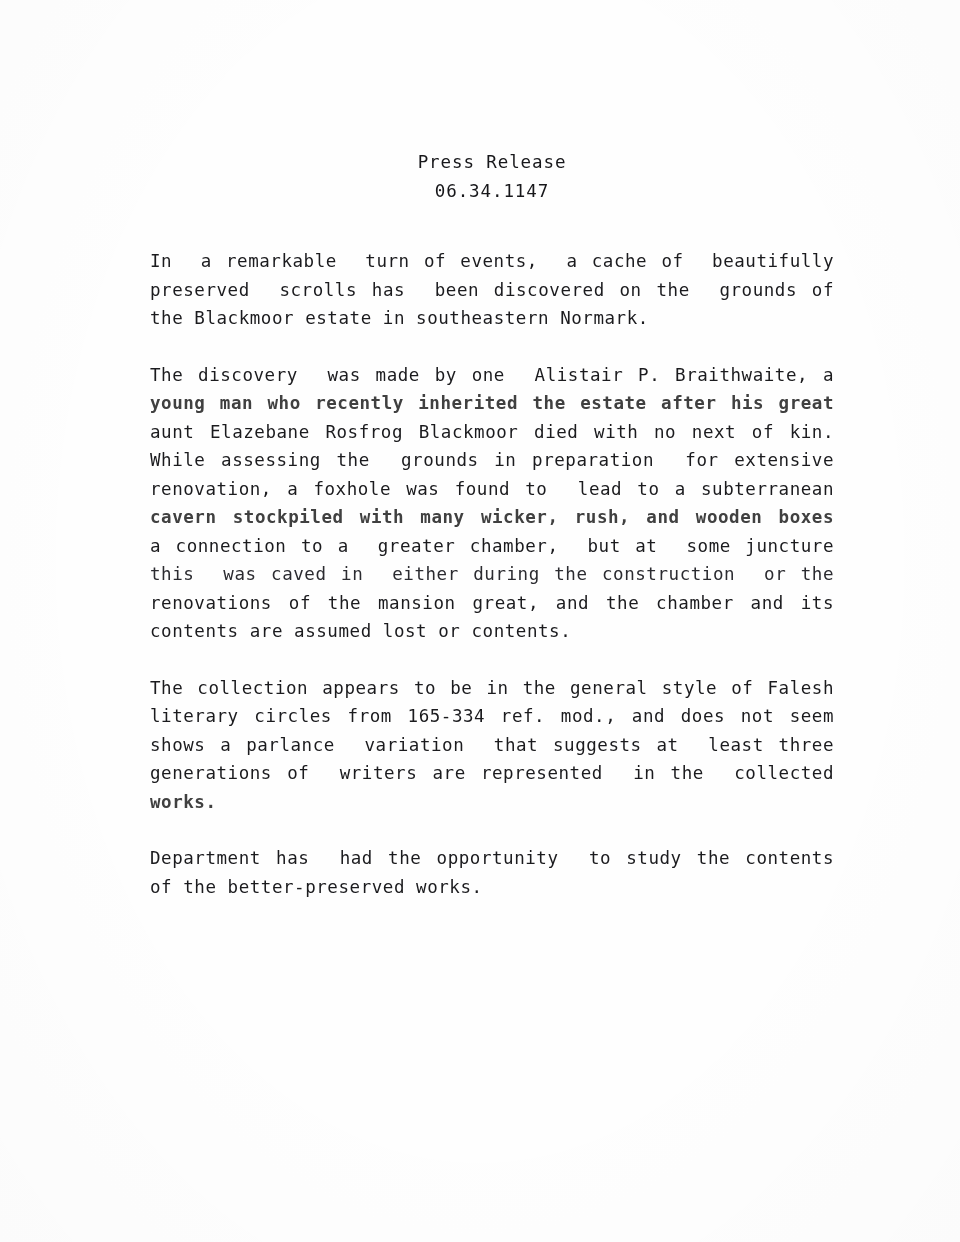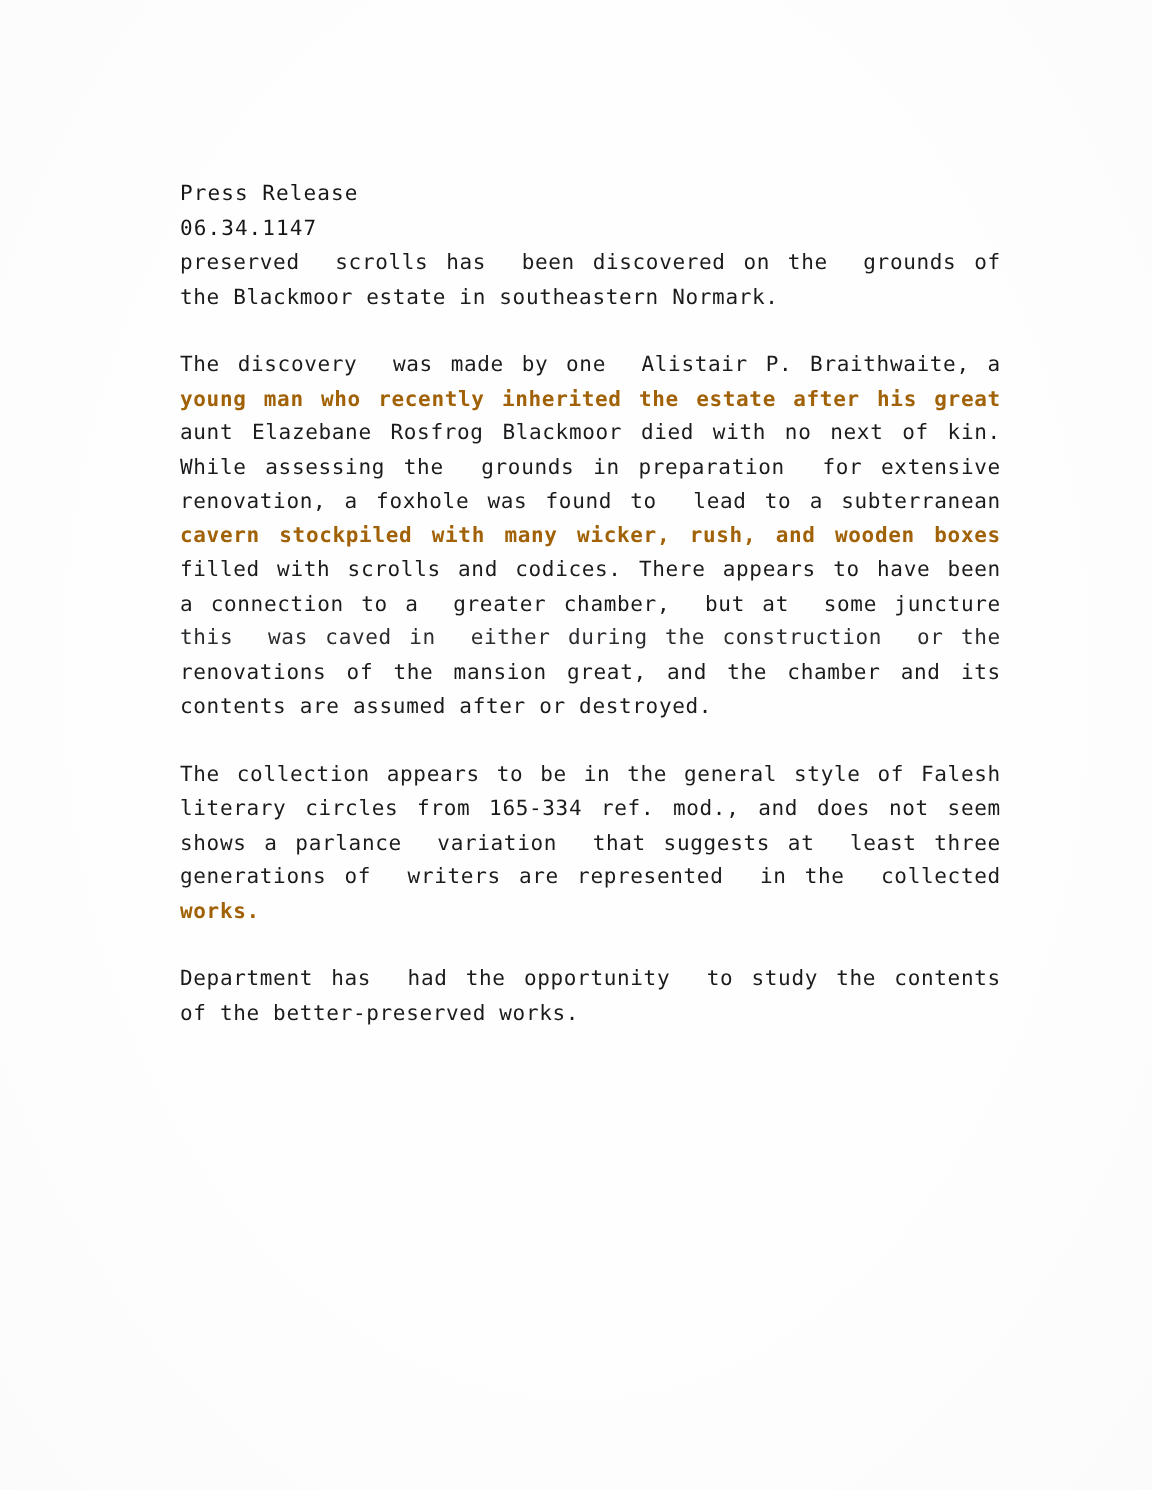--- a/index.html
+++ b/index.html
@@ -27,20 +27,22 @@
   }
 
   .sheet {
     position: absolute;
     left: 150px;
     top: 148px;
     width: 684px;
   }
 
   .letterhead {
+    margin-bottom: 42px;
+    text-align: center;
   }
 
   .letterhead-line {
     font-size: 17.5px;
     line-height: 28.5px;
     letter-spacing: 0.9px;
     color: #17171a;
     white-space: pre;
   }
 
@@ -61,21 +63,21 @@
   }
 
   
   .typed-line.ragged {
     text-align: right;
     text-align-last: left;
   }
 
   
   .typed-line.heavy {
-    color: #a16207;
+    color: #404040;
     font-weight: 600;
   }
 
   
   .typed-line.light {
     color: #2b2b30;
   }
 </style>
 </head>
 <body>
@@ -85,35 +87,35 @@
 
   <div class="sheet">
 
     <div class="letterhead">
       <div class="letterhead-line">Press Release</div>
       <div class="letterhead-line">06.34.1147</div>
     </div>
 
     <div id="paragraphs">
         <div class="body-block">
+          <div class="typed-line">In  a remarkable  turn of events,  a cache of  beautifully</div>
           <div class="typed-line">preserved  scrolls has  been discovered on the  grounds of</div>
           <div class="typed-line ragged">the Blackmoor estate in southeastern Normark.</div>
         </div>
         <div class="body-block">
           <div class="typed-line">The discovery  was made by one  Alistair P. Braithwaite, a</div>
           <div class="typed-line heavy">young man who recently inherited the estate after his great</div>
           <div class="typed-line">aunt Elazebane Rosfrog Blackmoor died with no next of kin.</div>
           <div class="typed-line">While assessing the  grounds in preparation  for extensive</div>
           <div class="typed-line">renovation, a foxhole was found to  lead to a subterranean</div>
           <div class="typed-line heavy">cavern stockpiled with many wicker, rush, and wooden boxes</div>
-          <div class="typed-line">filled with scrolls and codices. There appears to have been</div>
           <div class="typed-line">a connection to a  greater chamber,  but at  some juncture</div>
           <div class="typed-line light">this  was caved in  either during the construction  or the</div>
           <div class="typed-line">renovations of the mansion great, and the chamber and its</div>
-          <div class="typed-line ragged">contents are assumed after or destroyed.</div>
+          <div class="typed-line ragged">contents are assumed lost or contents.</div>
         </div>
         <div class="body-block">
           <div class="typed-line">The collection appears to be in the general style of Falesh</div>
           <div class="typed-line">literary circles from 165-334 ref. mod., and does not seem</div>
           <div class="typed-line">shows a parlance  variation  that suggests at  least three</div>
           <div class="typed-line">generations of  writers are represented  in the  collected</div>
           <div class="typed-line ragged heavy">works.</div>
         </div>
         <div class="body-block">
           <div class="typed-line">Department has  had the opportunity  to study the contents</div>

